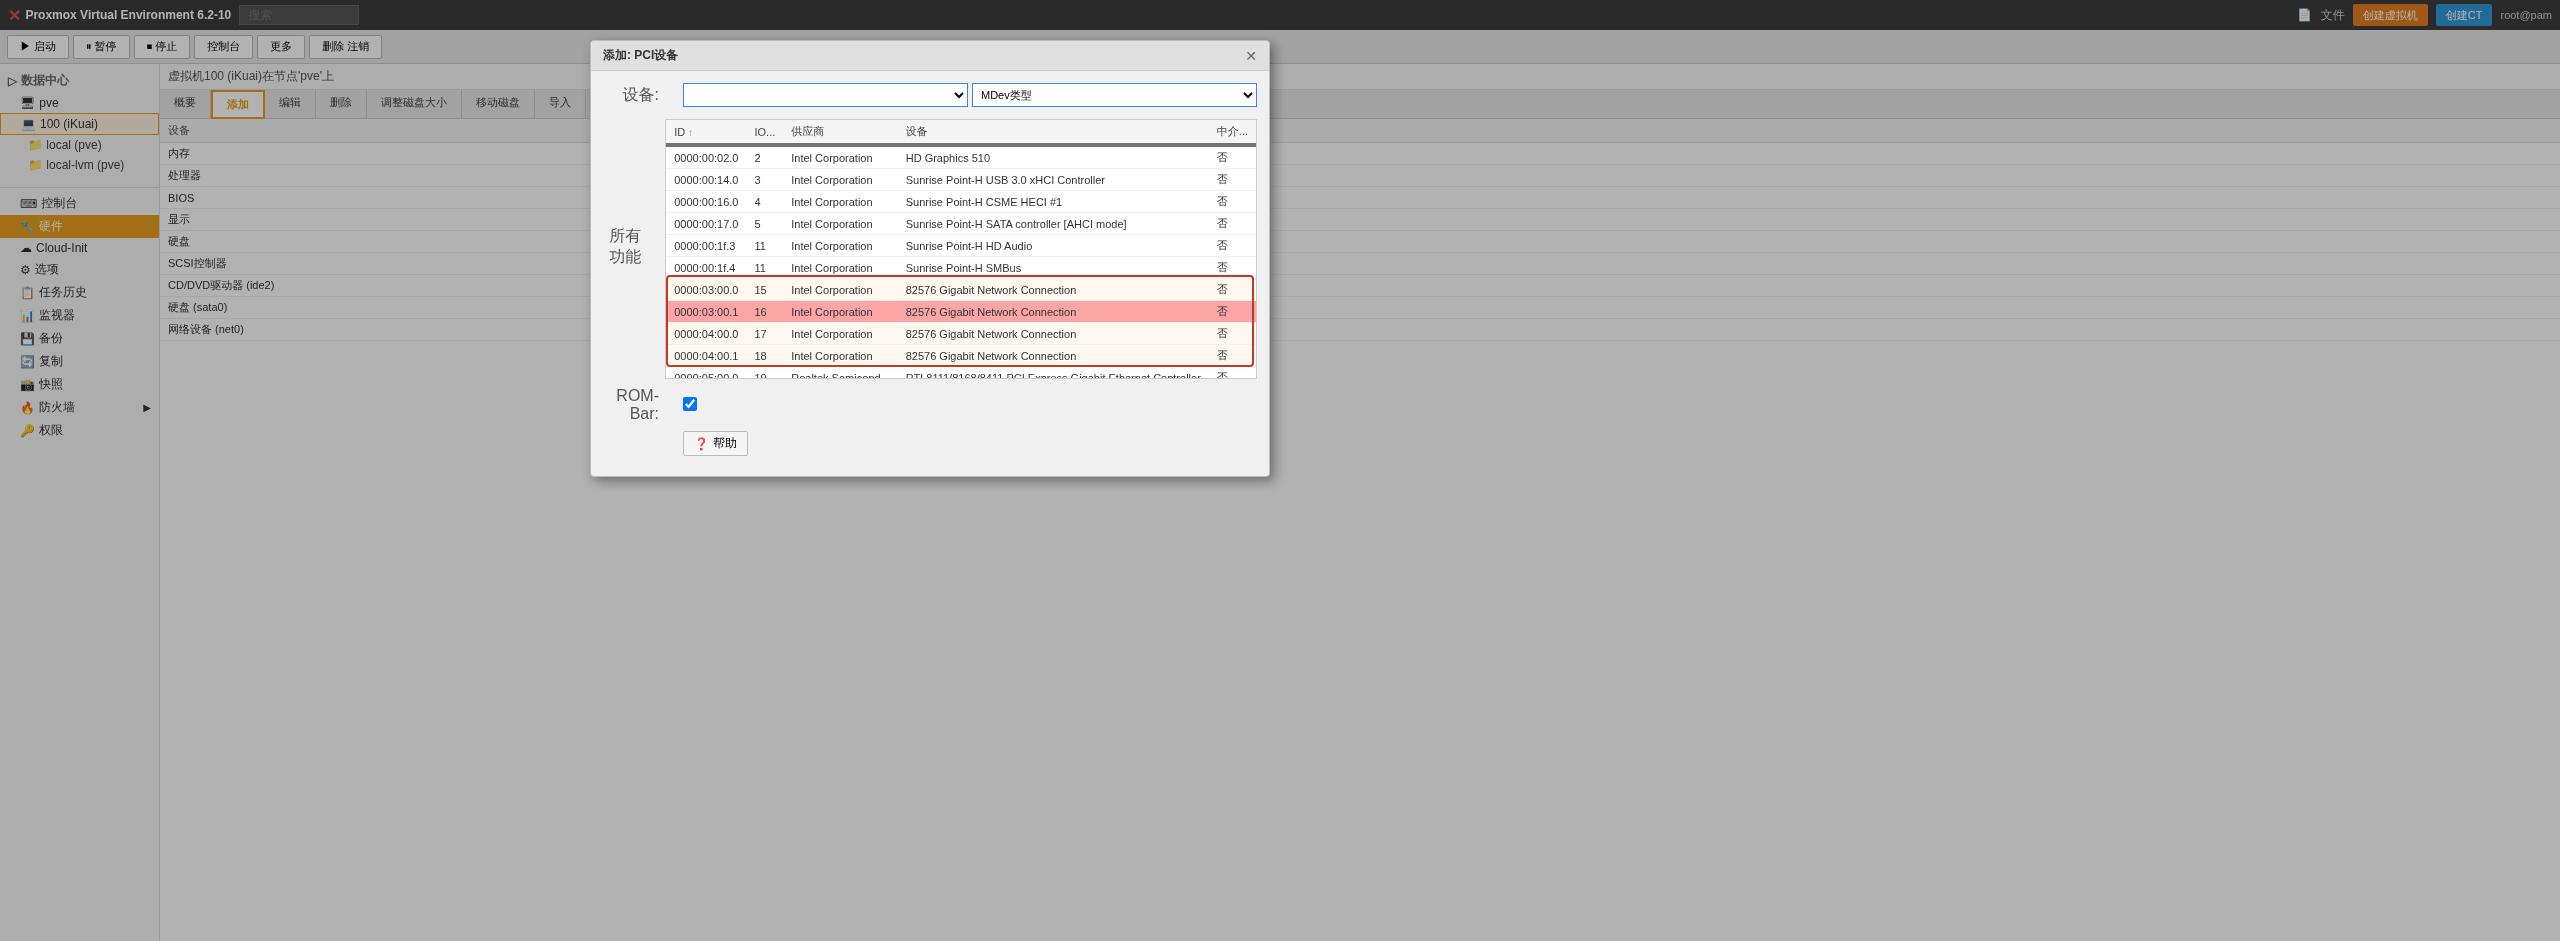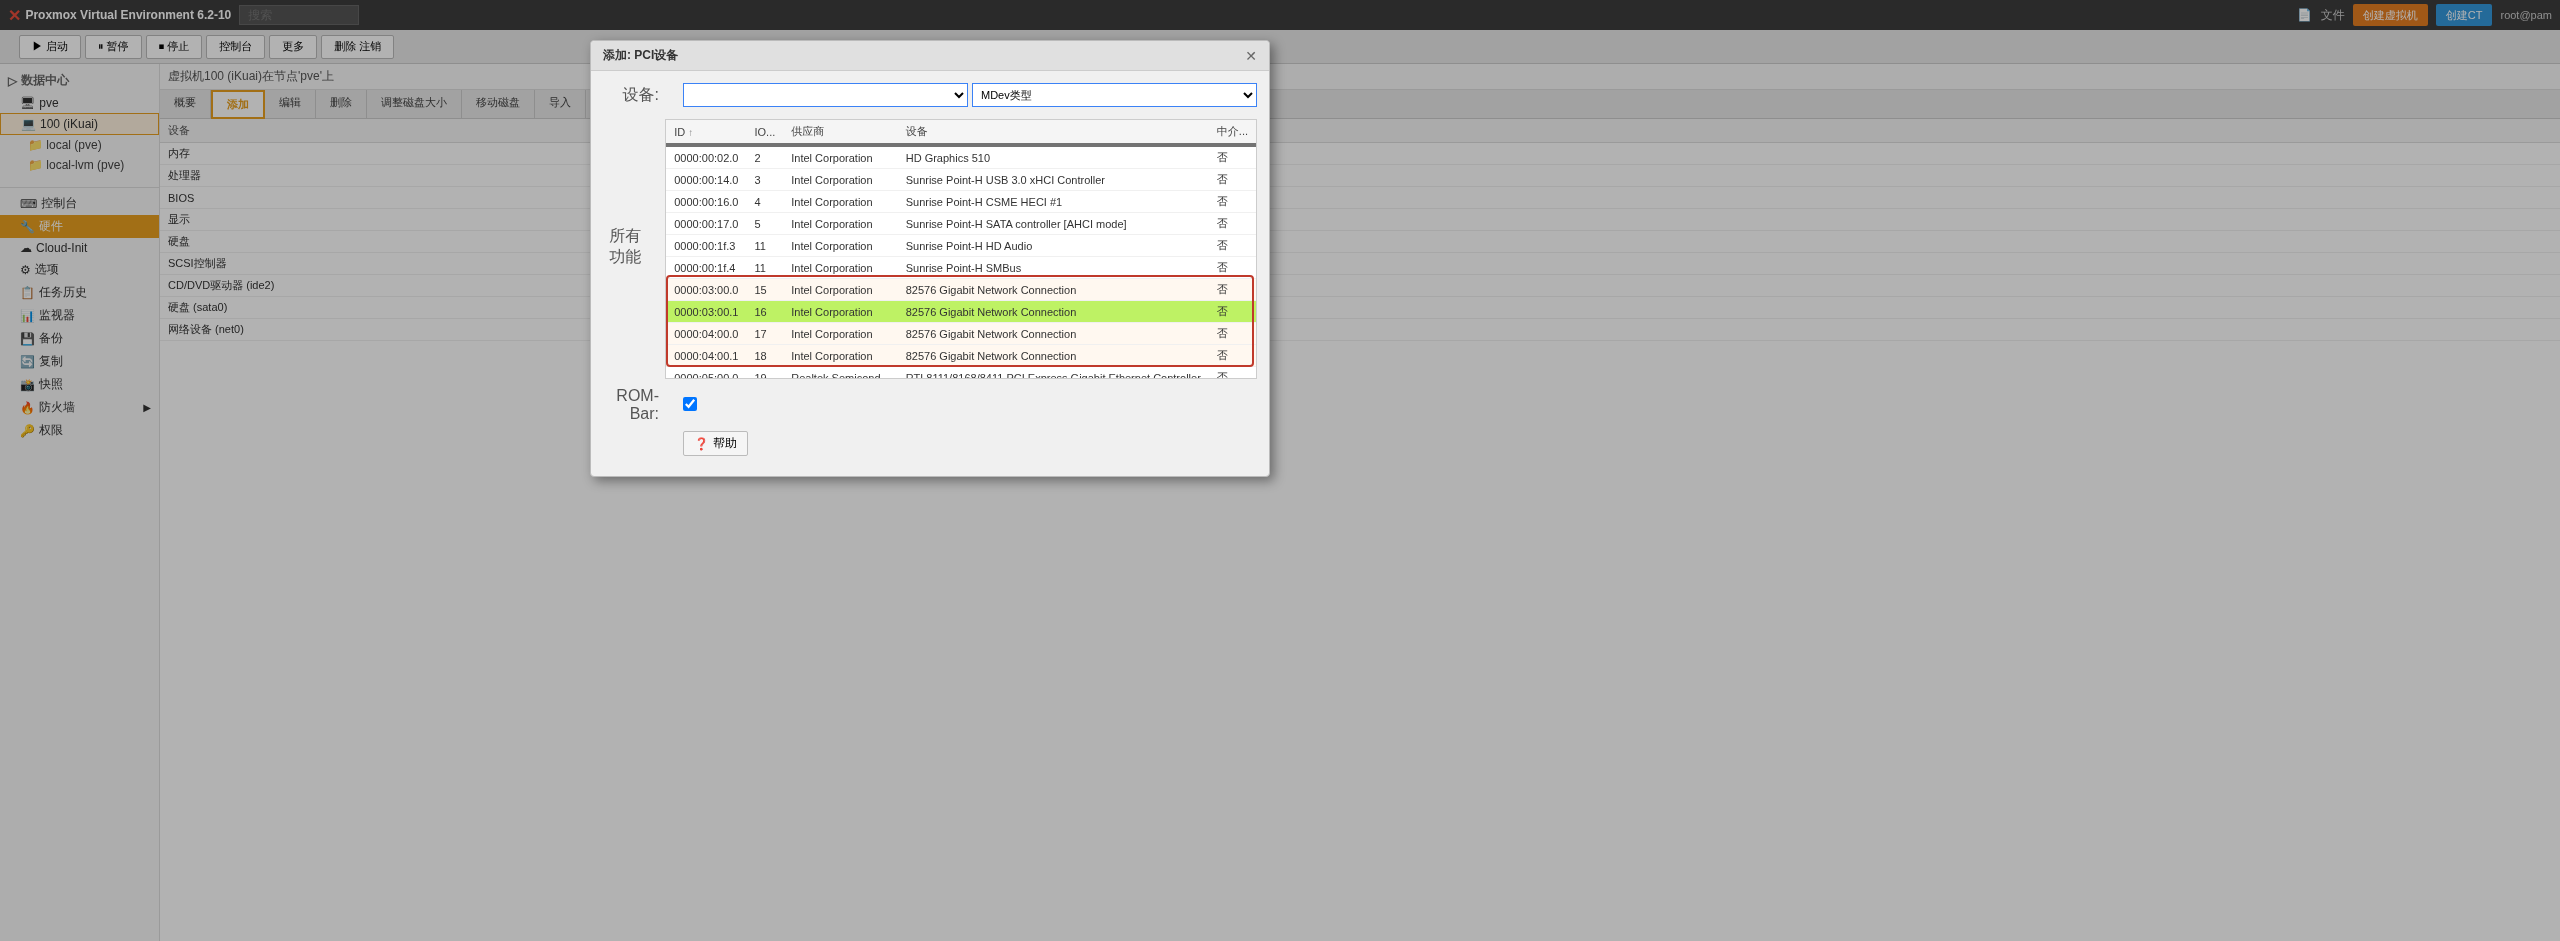--- a/index.html
+++ b/index.html
@@ -14,21 +14,21 @@
     .topbar-logo .proxmox-icon { color: #e74c3c; font-size: 16px; }
     .topbar-search { background: #555; border: 1px solid #666; color: #ccc; padding: 2px 8px; width: 120px; height: 20px; }
     .topbar-right { margin-left: auto; display: flex; align-items: center; gap: 8px; color: #ccc; }
     .topbar-btn { background: #e67e22; color: white; border: none; padding: 2px 10px; height: 22px; cursor: pointer; font-size: 11px; border-radius: 2px; }
     .topbar-btn.blue { background: #3498db; }
     .topbar-user { color: #ccc; font-size: 11px; }
 
     
     .actionbar {
       display: flex; align-items: center; background: #e8e8e8; height: 34px;
-      padding: 0 19px; gap: 4px; border-bottom: 1px solid #ccc;
+      padding: 0 7px; gap: 4px; border-bottom: 1px solid #ccc;
     }
     .action-btn { background: #fff; border: 1px solid #bbb; padding: 3px 12px; cursor: pointer; height: 24px; font-size: 11px; border-radius: 2px; }
 
     
     .main-layout { display: flex; height: calc(941px - 64px); }
 
     
     .sidebar { width: 160px; background: #f8f8f8; border-right: 1px solid #ddd; overflow-y: auto; }
     .sidebar-section { padding: 4px 0; }
     .sidebar-section-header { padding: 4px 8px; color: #666; font-weight: bold; font-size: 11px; display: flex; align-items: center; gap: 4px; cursor: pointer; }
@@ -338,21 +338,21 @@
     <td>Sunrise Point-H SMBus</td>
     <td>否</td>
   </tr>
                 <tr style="background: rgb(255, 248, 240);">
     <td>0000:03:00.0</td>
     <td>15</td>
     <td>Intel Corporation</td>
     <td>82576 Gigabit Network Connection</td>
     <td>否</td>
   </tr>
-                <tr style="background: #bef264; margin-top: 28px;">
+                <tr style="background: #fca5a5; margin-top: 28px;">
     <td>0000:03:00.1</td>
     <td>16</td>
     <td>Intel Corporation</td>
     <td>82576 Gigabit Network Connection</td>
     <td>否</td>
   </tr>
                 <tr style="background: rgb(255, 248, 240); padding-left: 27px;">
     <td>0000:04:00.0</td>
     <td>17</td>
     <td>Intel Corporation</td>

